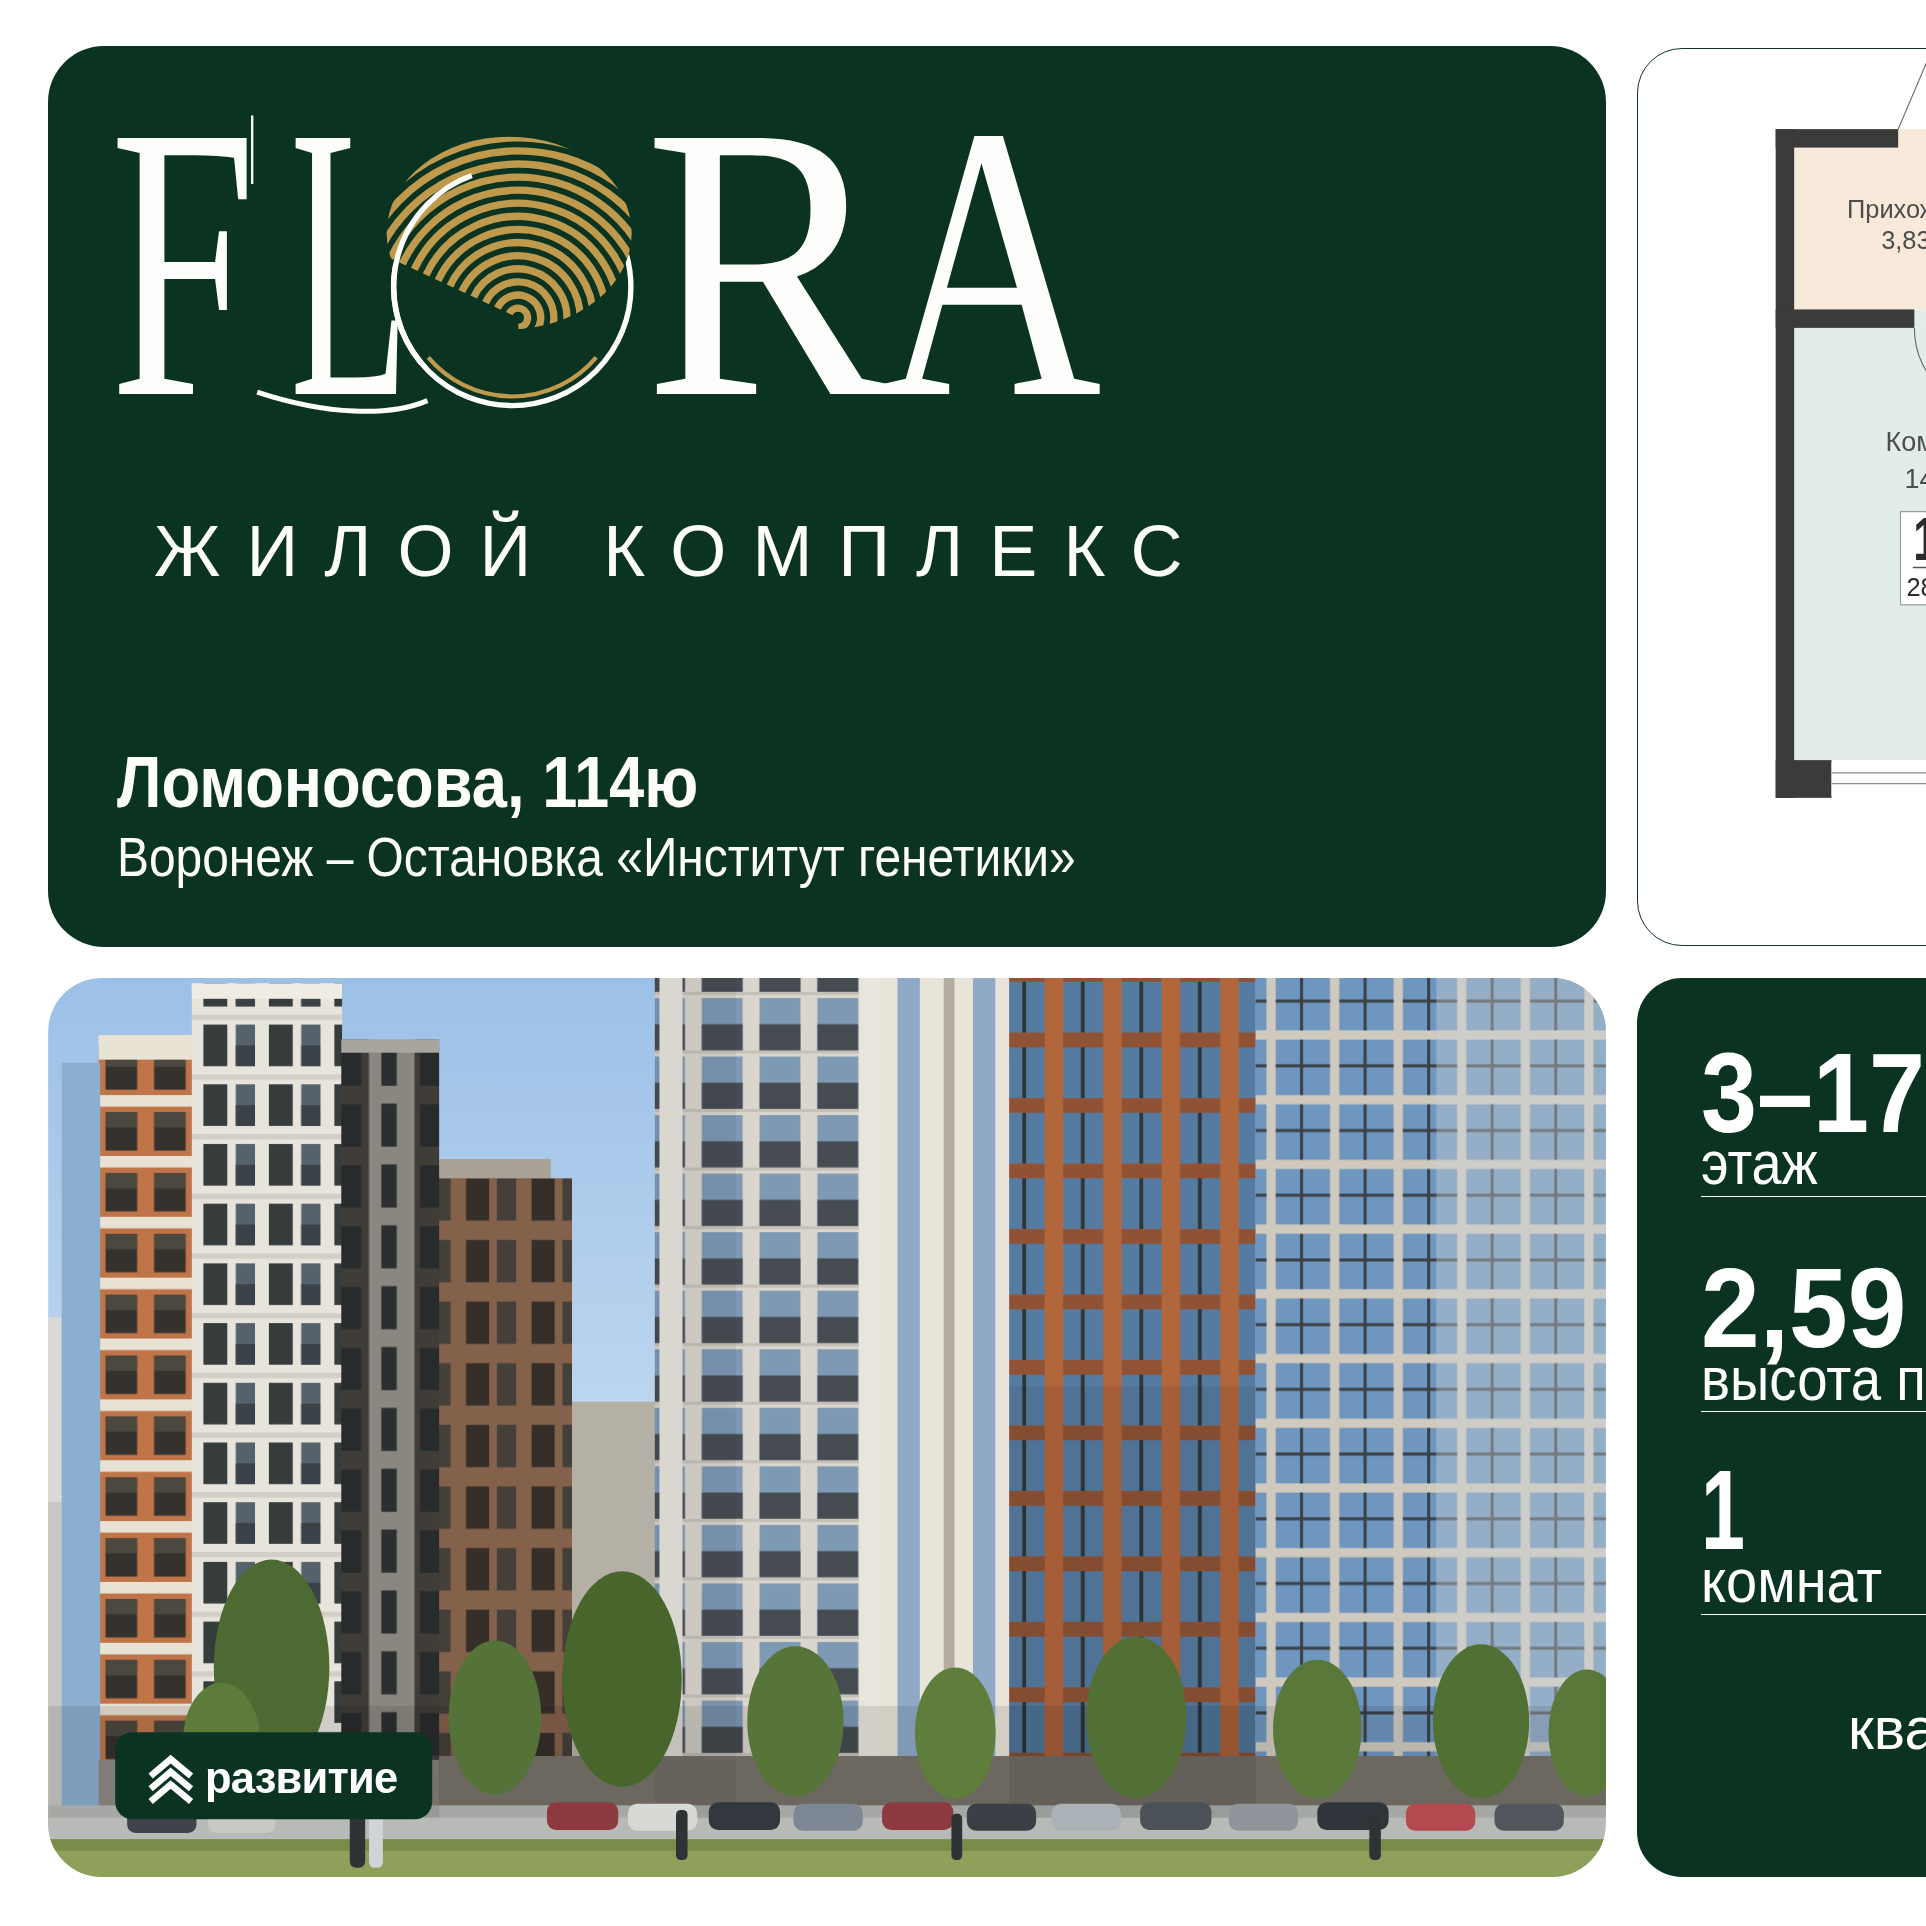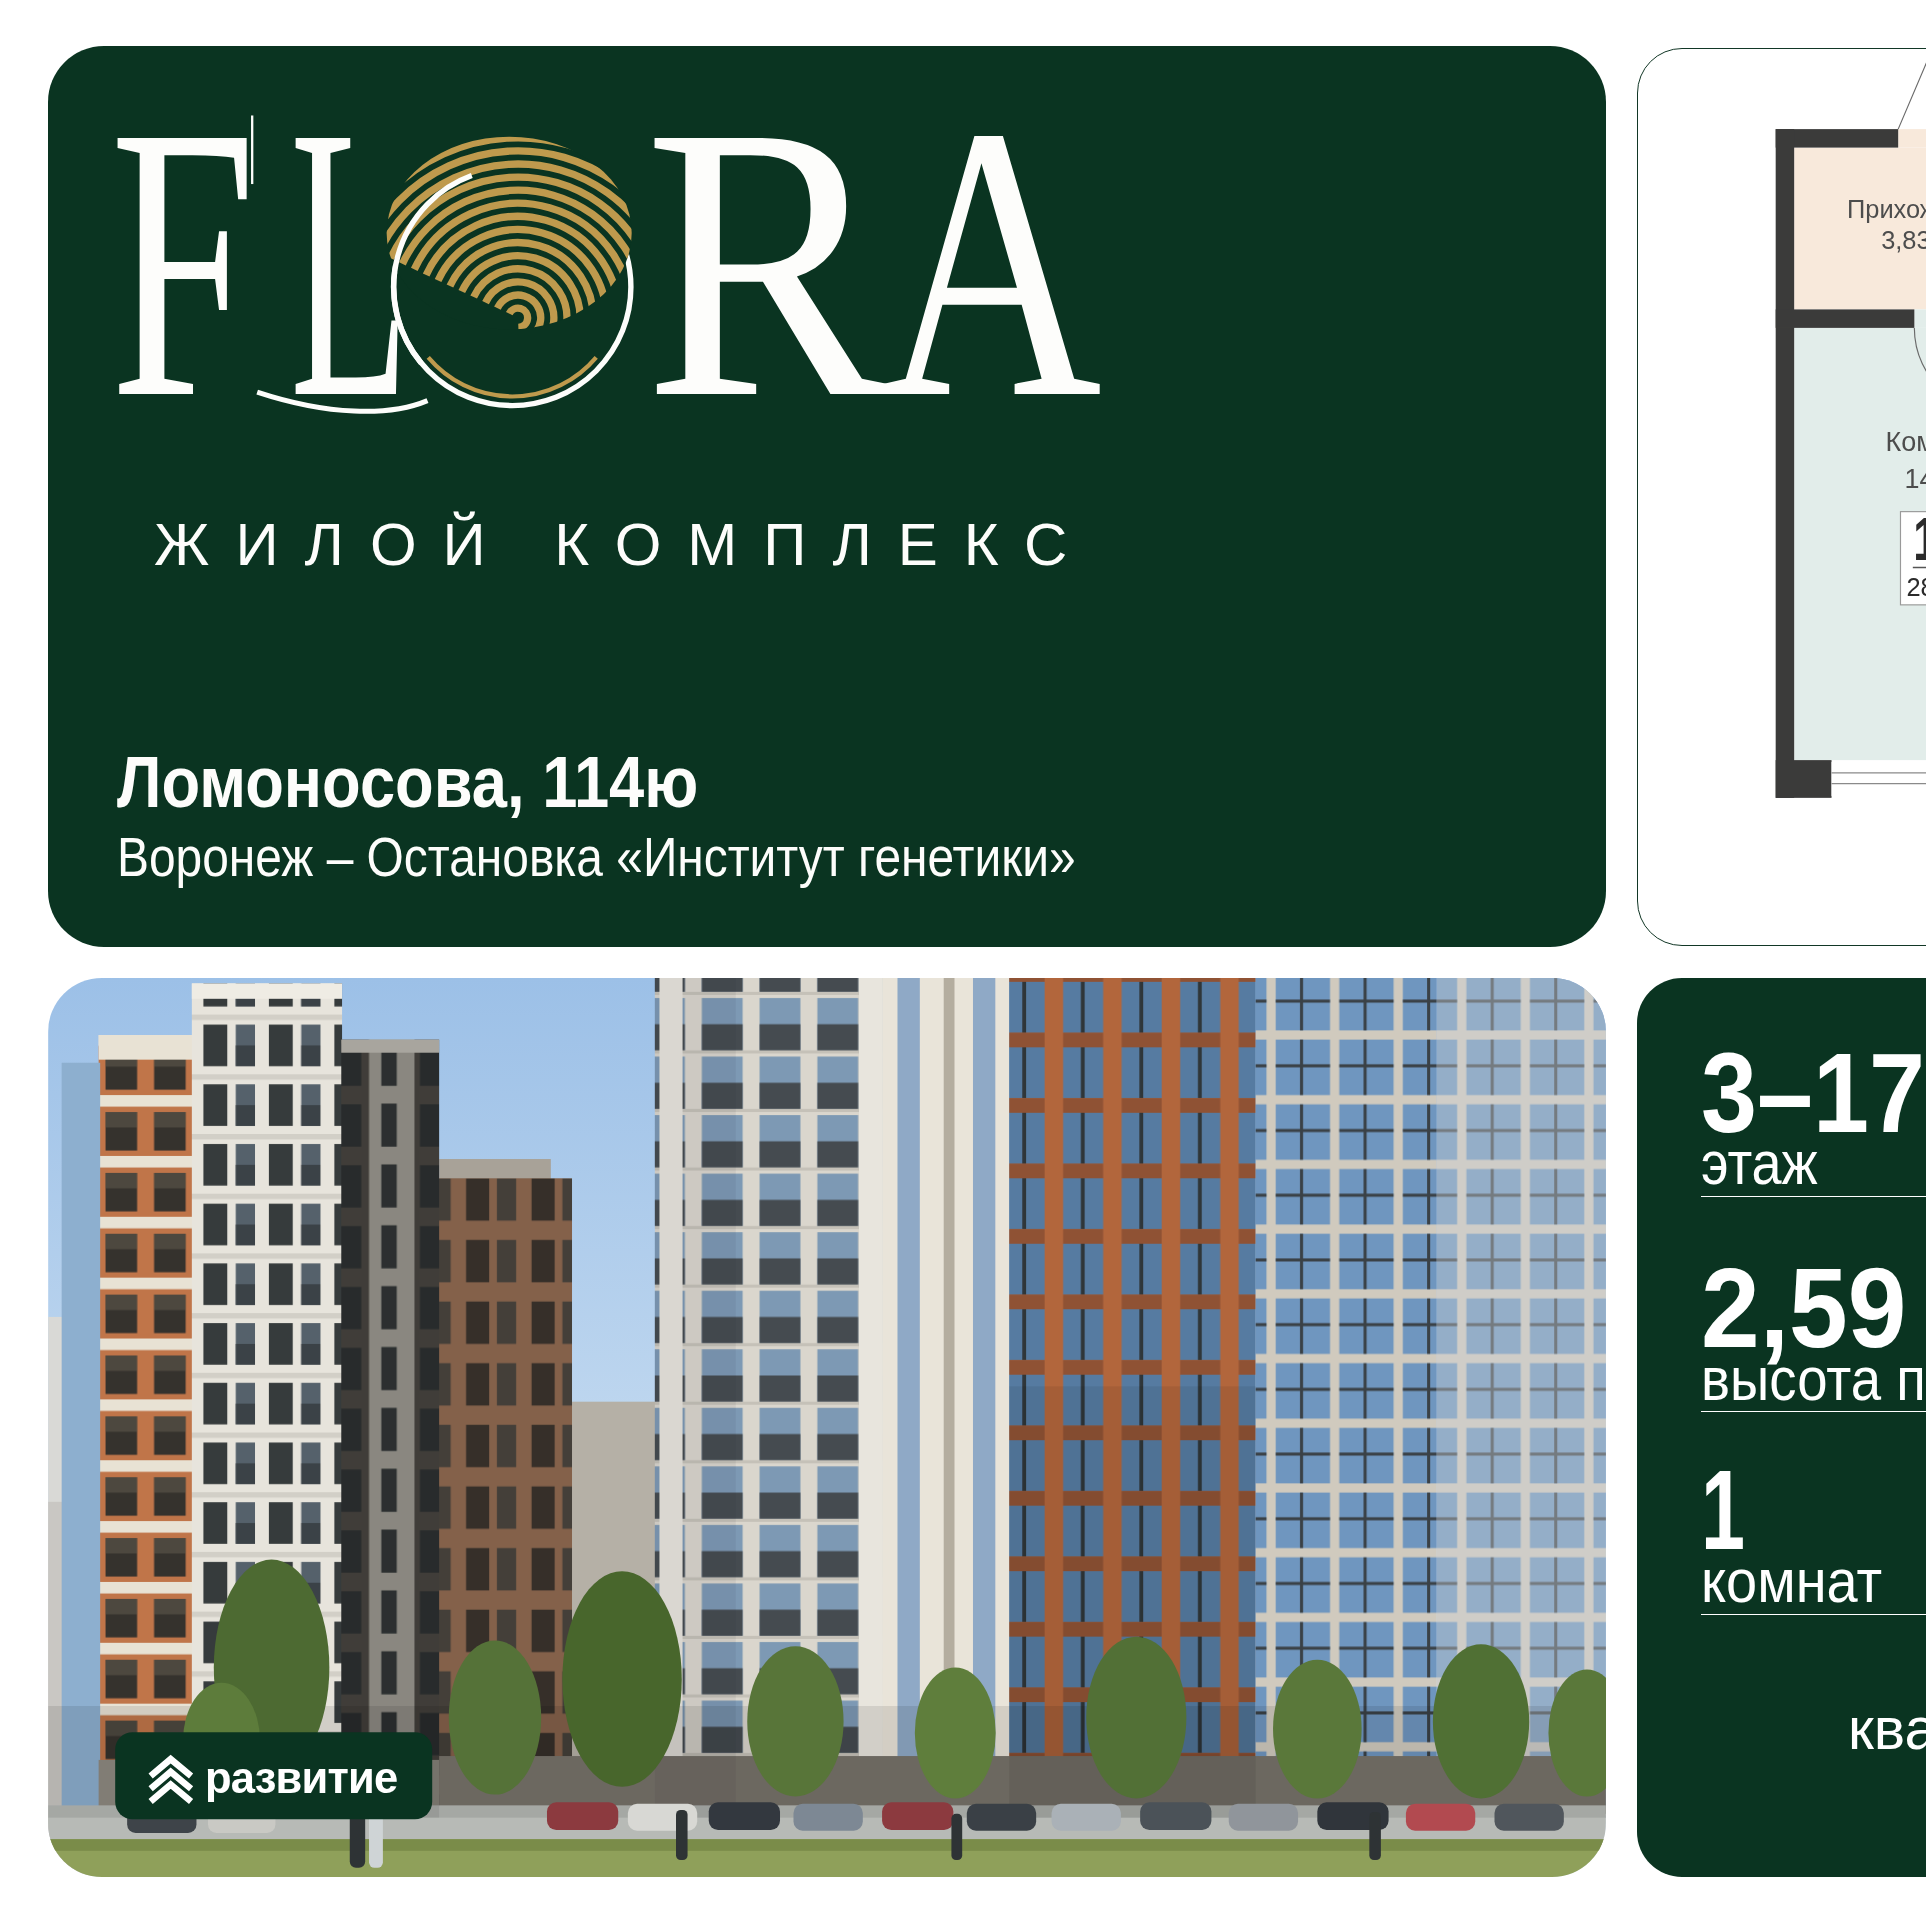--- a/index.html
+++ b/index.html
@@ -52,21 +52,21 @@
       <path d="M 983.4 656.4 A 399 399 0 1 1 1358.9 1223.8"></path>
       <path d="M 952.6 642.0 A 433 433 0 1 1 1360.1 1257.7"></path>
       <path d="M 921.8 627.6 A 467 467 0 1 1 1361.3 1291.7"></path>
       <path d="M 890.9 613.3 A 501 501 0 1 1 1362.5 1325.7"></path>
       <path d="M 860.1 598.9 A 535 535 0 1 1 1363.7 1359.7"></path>
     </g>
 
     <path d="M 1094 943 A 308 308 0 0 1 1225 456" stroke="#fdfdfb" stroke-width="14" fill="none"></path>
   </svg>
 
-  <div class="abs" style="left:106px;top:464px;font-size:60px;letter-spacing:26px;">ЖИЛОЙ КОМПЛЕКС</div>
+  <div class="abs" style="left:106px;top:464px;font-size:72px;letter-spacing:26px;">ЖИЛОЙ КОМПЛЕКС</div>
 
   <div class="abs" style="left:69px;top:695px;font-size:72px;font-weight:bold;transform:scaleX(0.879);transform-origin:0 0;">Ломоносова, 114ю</div>
 
   <div class="abs" style="left:69px;top:778px;font-size:56px;transform:scaleX(0.855);transform-origin:0 0;">Воронеж – Остановка «Институт генетики»</div>
 </div>
 
 <div class="abs" style="left:1637px;top:48px;width:881px;height:898px;background:#ffffff;border:1.5px solid #123726;border-radius:45px;box-sizing:border-box;"></div>
 
 <svg class="abs" style="left:1637px;top:48px;" width="881" height="898" viewBox="4250 124 2287 2330" font-family="Liberation Sans, sans-serif">
 

